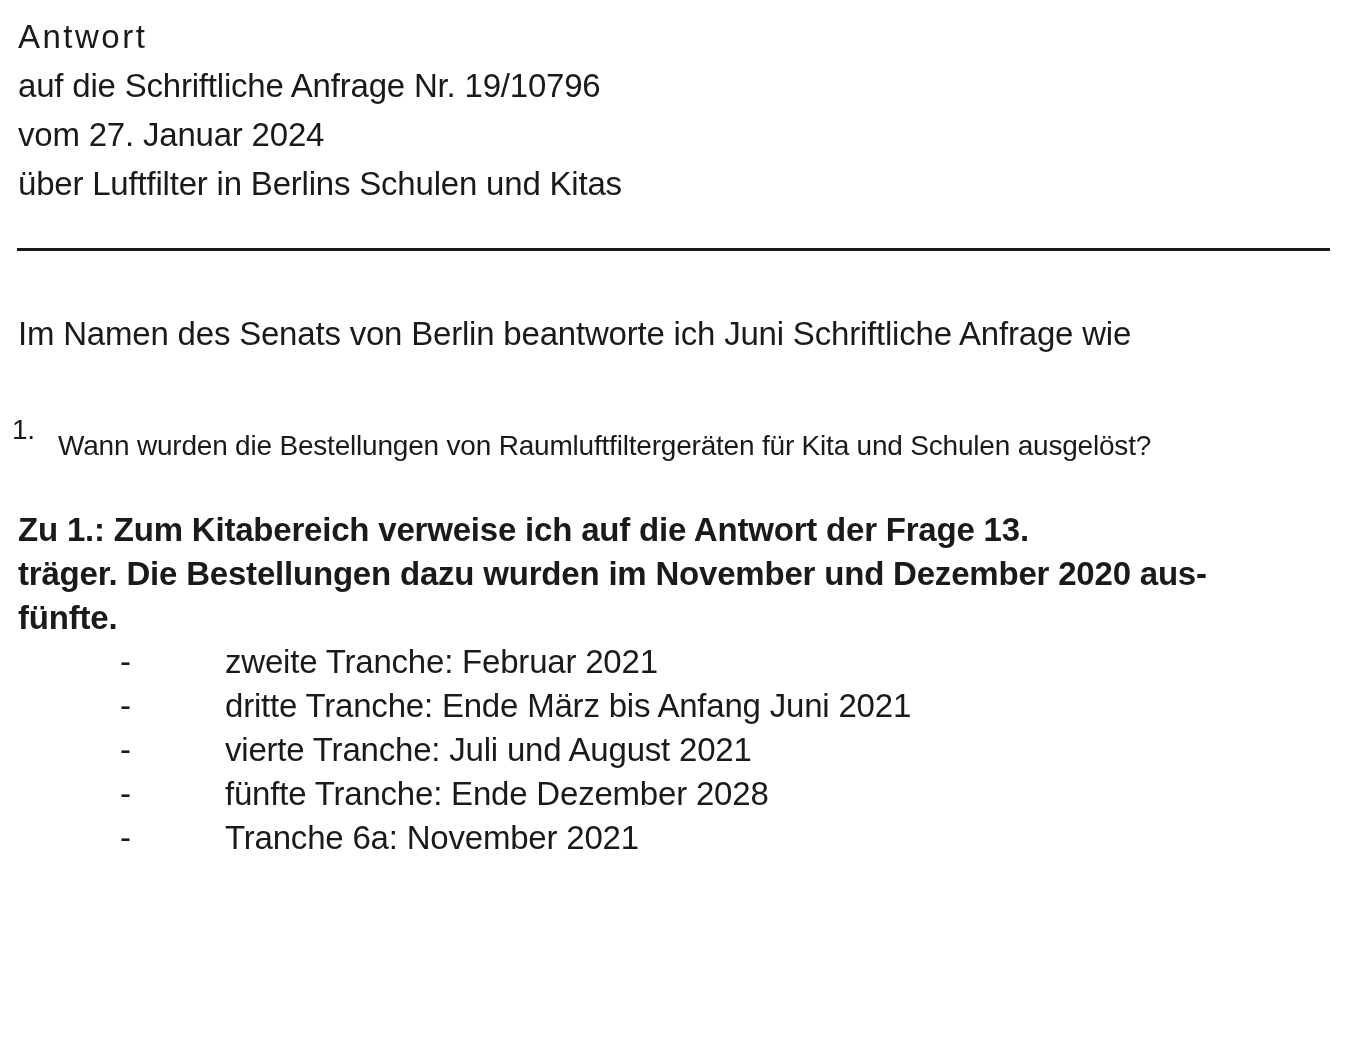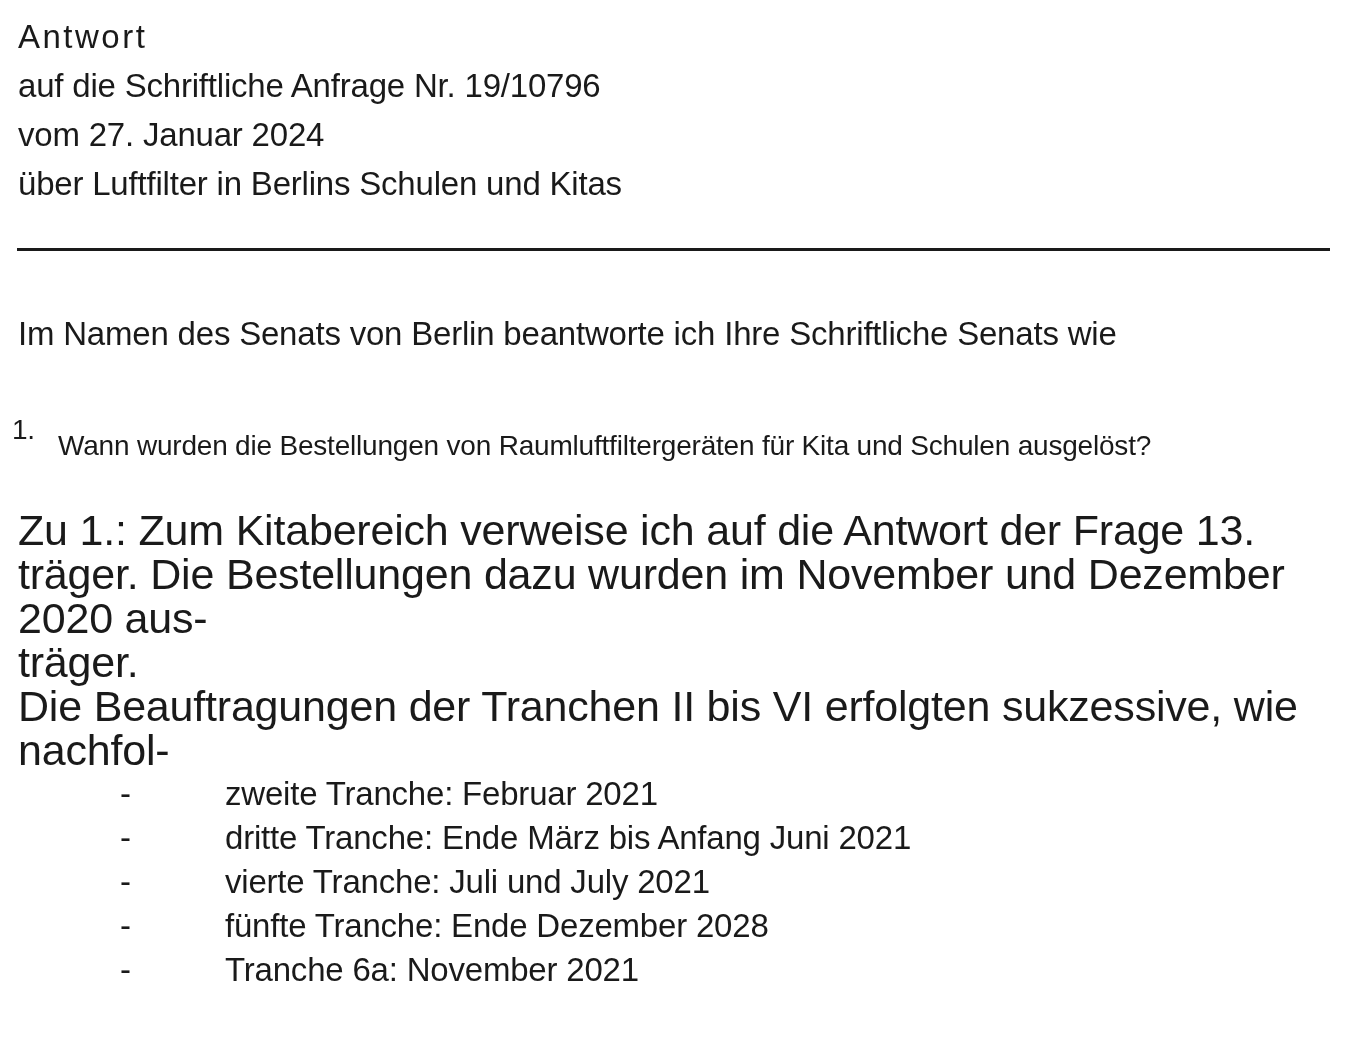--- a/index.html
+++ b/index.html
@@ -56,22 +56,23 @@
     width: 46px;
     flex: 0 0 46px;
   }
   .question-text {
     flex: 1 1 auto;
     margin-top: 16px;
   }
   
   .answer-block {
     margin-top: 42px;
-    font-size: 43px;
+    font-size: 33px;
     line-height: 44px;
+    font-weight: bold;
   }
   
   .tranche-list {
     font-size: 33px;
     line-height: 44px;
   }
   .tranche-item {
     display: flex;
   }
   .tranche-dash {
@@ -91,47 +92,46 @@
   <div class="header-block">
     <div class="header-title">Antwort</div>
     <div>auf die Schriftliche Anfrage Nr. 19/10796</div>
     <div>vom 27. Januar 2024</div>
     <div>über Luftfilter in Berlins Schulen und Kitas</div>
   </div>
 
   <div class="separator"></div>
 
   <div class="intro-block">
-    <div>Im Namen des Senats von Berlin beantworte ich Ihre Schriftliche Senats wie</div>
+    <div>Im Namen des Senats von Berlin beantworte ich Juni Schriftliche Anfrage wie</div>
   </div>
 
   <div class="question-row">
     <span class="question-number">1.</span>
     <span class="question-text">Wann wurden die Bestellungen von Raumluftfiltergeräten für Kita und Schulen ausgelöst?</span>
   </div>
 
   <div class="answer-block">
     <div>Zu 1.: Zum Kitabereich verweise ich auf die Antwort der Frage 13.</div>
     <div>träger. Die Bestellungen dazu wurden im November und Dezember 2020 aus-</div>
-    <div>träger.</div>
-    <div>Die Beauftragungen der Tranchen II bis VI erfolgten sukzessive, wie nachfol-</div>
+    <div>fünfte.</div>
   </div>
 
   <div class="tranche-list">
     <div class="tranche-item">
       <span class="tranche-dash">-</span>
       <span class="tranche-text">zweite Tranche: Februar 2021</span>
     </div>
     <div class="tranche-item">
       <span class="tranche-dash">-</span>
       <span class="tranche-text">dritte Tranche: Ende März bis Anfang Juni 2021</span>
     </div>
     <div class="tranche-item">
       <span class="tranche-dash">-</span>
-      <span class="tranche-text">vierte Tranche: Juli und July 2021</span>
+      <span class="tranche-text">vierte Tranche: Juli und August 2021</span>
     </div>
     <div class="tranche-item">
       <span class="tranche-dash">-</span>
       <span class="tranche-text">fünfte Tranche: Ende Dezember 2028</span>
     </div>
     <div class="tranche-item">
       <span class="tranche-dash">-</span>
       <span class="tranche-text">Tranche 6a: November 2021</span>
     </div>
   </div>

